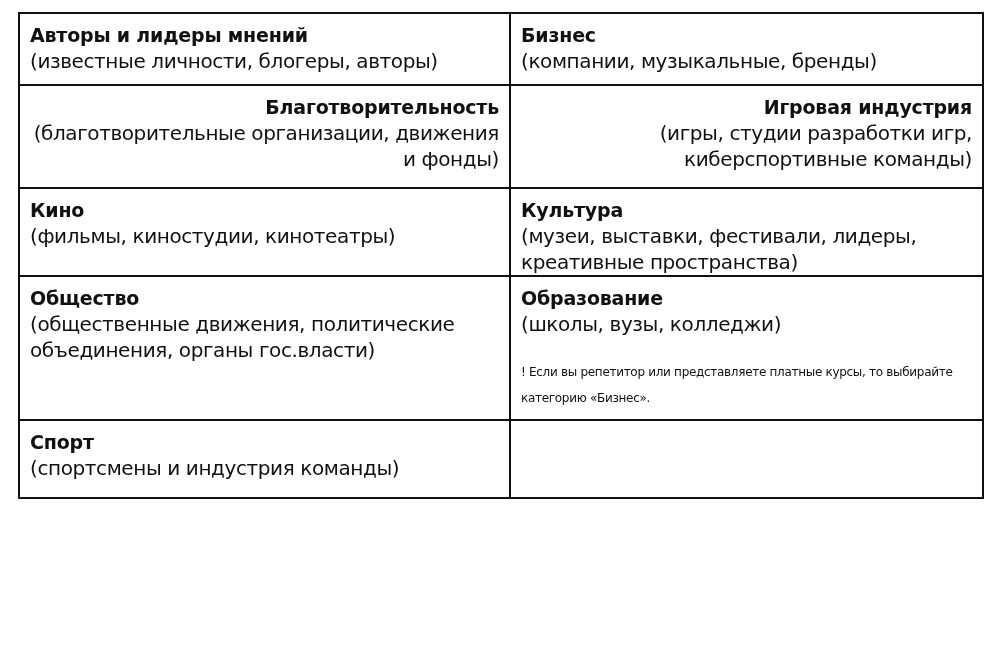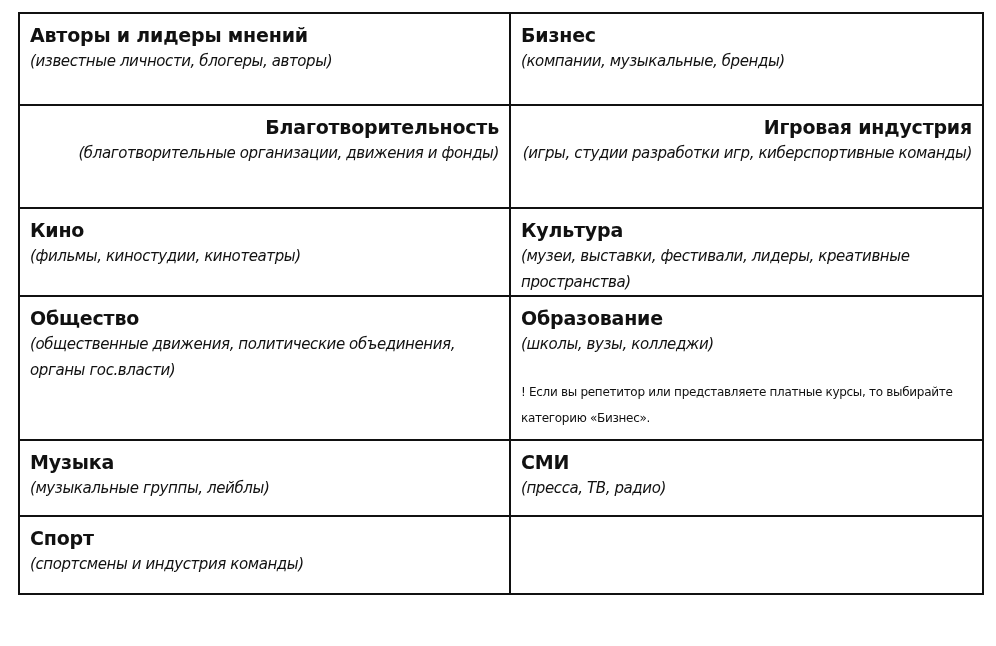--- a/index.html
+++ b/index.html
@@ -9,23 +9,23 @@
     position: absolute; left: 18px; top: 12px;
     width: 964px; border-collapse: collapse; table-layout: fixed;
   }
   table.cat td {
     border: 2px solid #111111; vertical-align: top;
     padding: 8px 10px 0 10px; box-sizing: border-box;
   }
   col.c1 { width: 491px; }
   col.c2 { width: 473px; }
   .title { font-weight: bold; font-size: 19px; line-height: 26px; letter-spacing: -0.2px; }
-  .desc { font-style: italic; font-size: 15px; line-height: 26px; letter-spacing: -0.4px; }
+  .desc { font-size: 20px; line-height: 26px; letter-spacing: -0.4px; }
   .note { font-size: 12px; line-height: 26px; margin-top: 22px; letter-spacing: -0.3px; }
-  tr.r1 td { height: 92px; }
+  tr.r1 td { height: 72px; }
   tr.r2 td { height: 103px; text-align: right; }
   tr.r3 td { height: 79px; }
   tr.r4 td { height: 144px; }
   tr.r5 td { height: 76px; }
   tr.r6 td { height: 78px; }
 </style>
 </head>
 <body>
 
 <table class="cat">
@@ -68,30 +68,20 @@
     <td>
       <div class="title">Общество</div>
       <div class="desc">(общественные движения, политические объединения, органы гос.власти)</div>
     </td>
     <td>
       <div class="title">Образование</div>
       <div class="desc">(школы, вузы, колледжи)</div>
       <div class="note">! Если вы репетитор или представляете платные курсы, то выбирайте категорию «Бизнес».</div>
     </td>
   </tr>
-  <tr class="r5">
-    <td>
-      <div class="title">Музыка</div>
-      <div class="desc">(музыкальные группы, лейблы)</div>
-    </td>
-    <td>
-      <div class="title">СМИ</div>
-      <div class="desc">(пресса, ТВ, радио)</div>
-    </td>
-  </tr>
   <tr class="r6">
     <td>
       <div class="title">Спорт</div>
       <div class="desc">(спортсмены и индустрия команды)</div>
     </td>
     <td></td>
   </tr>
 </tbody>
   </table>
 

